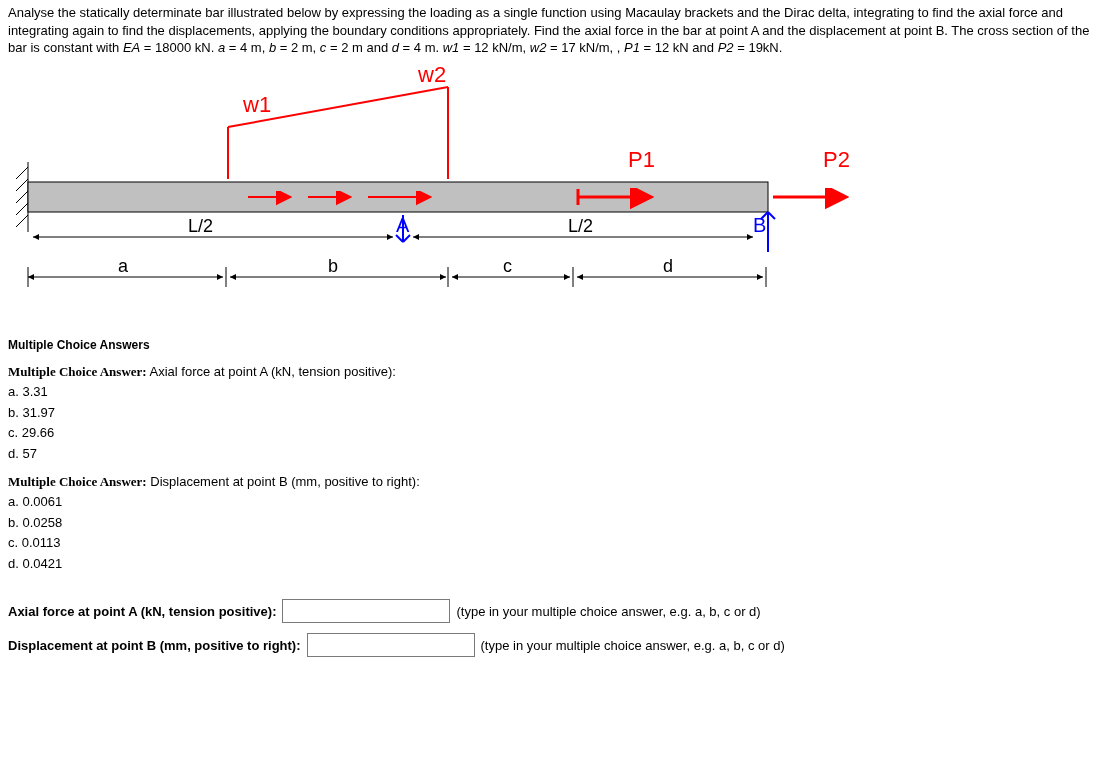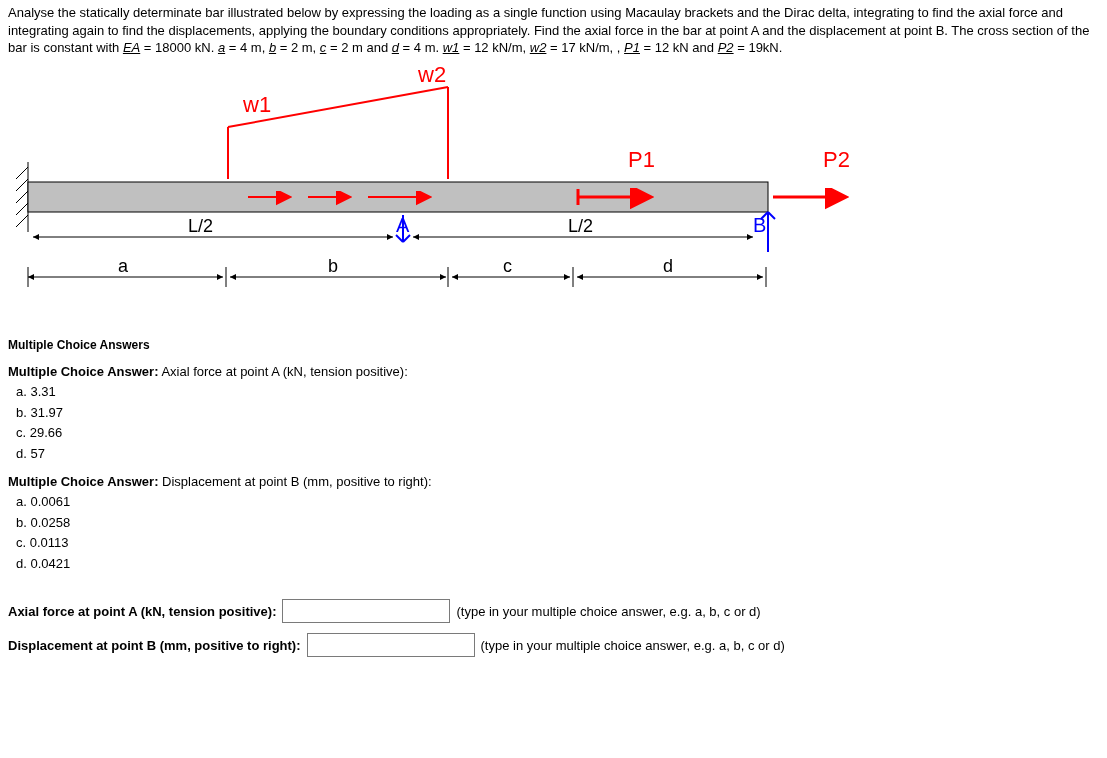--- a/index.html
+++ b/index.html
@@ -11,34 +11,34 @@
     line-height: 1.35;
   }
   .problem-text { margin-bottom: 10px; }
   .diagram {
     width: 920px;
     height: 250px;
     position: relative;
     margin: 10px 0 20px 0;
   }
   .h2 { font-size: 12px; font-weight: bold; margin: 6px 0 10px 0; }
-  .mc-line { margin: 3px 8px; }
+  .mc-line { margin: 3px 0; }
   .mc-prompt { margin-top: 10px; margin-bottom: 3px; }
   .answer-row { margin: 10px 0; display:flex; align-items:center; gap:6px;}
   .answer-row .lbl { font-weight: bold; }
   .answer-row input {
     width: 160px;
     height: 20px;
     border: 1px solid #7a7a7a;
     font-size: 13px;
     padding: 1px 3px;
   }
   .hint { font-weight: normal; }
-  b { font-weight: bold; }
-  i { font-style: italic; text-decoration: underline; }
+  b { font-weight: bold; font-family: Liberation Serif, serif; }
+  i { font-style: italic; }
 </style>
 </head>
 <body>
 
 <div class="problem-text">Analyse the statically determinate bar illustrated below by expressing the loading as a single function using Macaulay brackets and the Dirac delta, integrating to find the axial force and integrating again to find the displacements, applying the boundary conditions appropriately. Find the axial force in the bar at point A and the displacement at point B. The cross section of the bar is constant with <i>EA</i> = 18000 kN. <i>a</i> = 4 m, <i>b</i> = 2 m, <i>c</i> = 2 m and <i>d</i> = 4 m. <i>w1</i> = 12 kN/m, <i>w2</i> = 17 kN/m, , <i>P1</i> = 12 kN and <i>P2</i> = 19kN.</div>
 
 <div class="diagram">
 <svg width="920" height="250" viewBox="0 0 920 250">
 
   <g stroke="#000" stroke-width="1">

